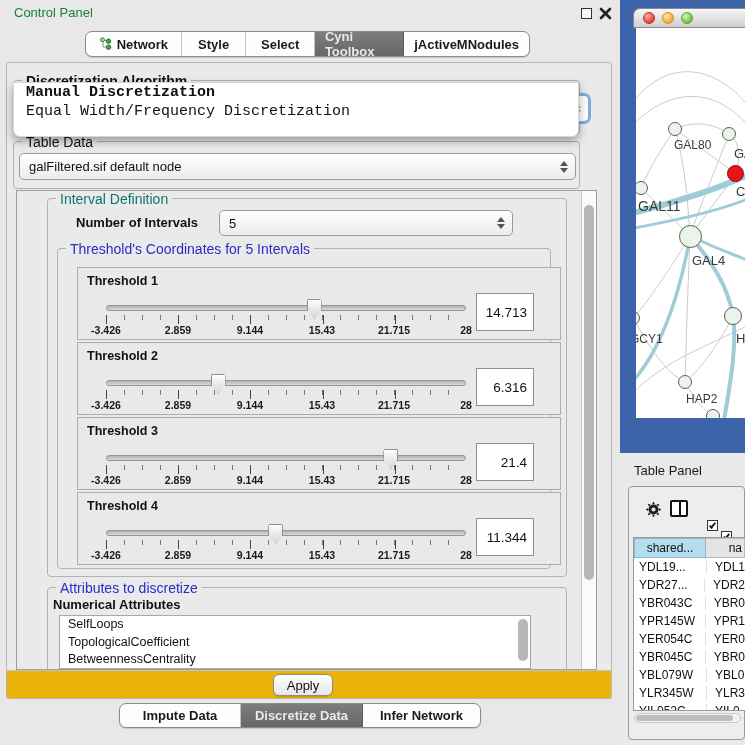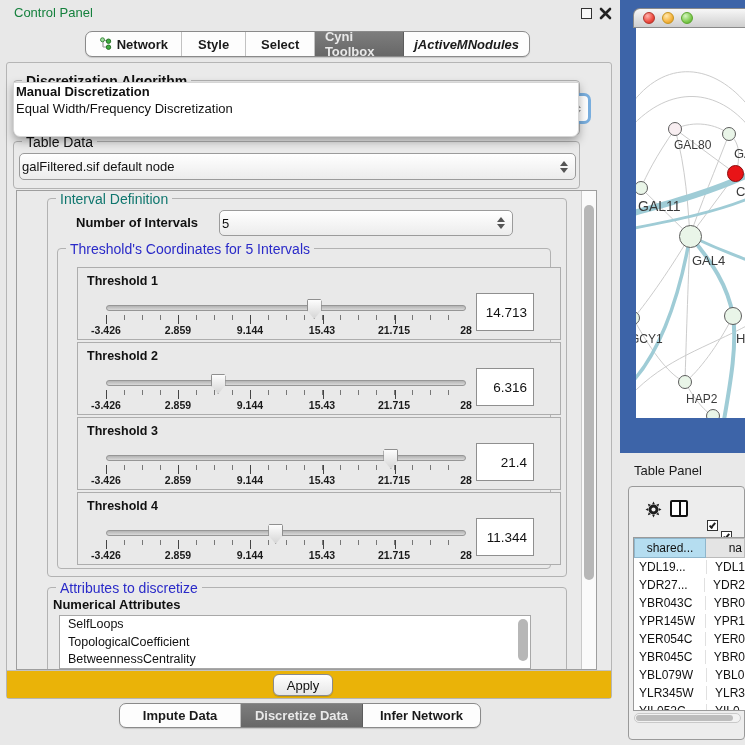--- a/index.html
+++ b/index.html
@@ -17,29 +17,29 @@
   .tabbar { border:1px solid #8a8a8a; border-radius:7px; background:#fdfdfd; display:flex; overflow:hidden; box-shadow:0 1px 1px rgba(0,0,0,.15); }
   .tabbar .tab { display:flex; align-items:center; justify-content:center; gap:5px; font-size:13px; font-weight:bold; color:#1a1a1a; border-right:1px solid #c2c2c2; cursor:default; padding:0 10px; }
   .tabbar .tab:last-child { border-right:none; }
   .tabbar .tab.sel { background:linear-gradient(#7d7d7d,#676767); color:#e9e9e9; border-right-color:#5c5c5c; }
 
   #outer-panel { left:6px; top:62px; width:606px; height:637px; border:1px solid #b5b5b5; border-radius:3px; background:#eaeaea; }
 
   .grp { border:1px solid #b2b2b2; border-radius:4px; position:absolute; }
   .grp-legend { position:absolute; top:-8px; left:8px; background:#eaeaea; padding:0 4px; font-size:14px; }
 
-  .mac-combo { border:1px solid #9b9b9b; border-radius:5px; background:linear-gradient(#ffffff,#ececec); font-size:13px; display:flex; align-items:center; padding-left:2px; position:absolute; box-shadow:0 1px 0 rgba(255,255,255,.8) inset; }
+  .mac-combo { border:1px solid #9b9b9b; border-radius:5px; background:linear-gradient(#ffffff,#ececec); font-size:13px; display:flex; align-items:center; padding-left:9px; position:absolute; box-shadow:0 1px 0 rgba(255,255,255,.8) inset; }
   .stepper { position:absolute; right:7px; top:50%; transform:translateY(-50%); width:9px; height:14px; }
   .stepper .up { position:absolute; left:1px; top:1px; width:0; height:0; border-left:4px solid transparent; border-right:4px solid transparent; border-bottom:5px solid #555; }
   .stepper .dn { position:absolute; left:1px; bottom:1px; width:0; height:0; border-left:4px solid transparent; border-right:4px solid transparent; border-top:5px solid #555; }
 
   
   #algo-popup { left:13px; top:82px; width:566px; height:55px; background:#fff; border:1px solid #d5d5d5; border-radius:0 0 7px 7px; box-shadow:0 4px 10px rgba(0,0,0,.35); z-index:50; }
   #algo-popup .hint { text-align:center; color:#aaadb0; font-size:13px; padding-top:4px; }
-  #algo-popup .opt { font-size:13px; padding:1px 0 1px 2px; }
+  #algo-popup .opt { font-size:15px; padding:1px 0 1px 12px;font-family:Liberation Mono, monospace; }
   #algo-popup .opt.b { font-weight:bold; }
 
   
   .th-row { position:absolute; left:60px; width:484px; height:73px; border:1px solid #adadad; background:#e9e9e9; }
   .th-label { position:absolute; left:9px; top:6px; font-size:12.5px; font-weight:bold; }
   .slider { position:absolute; left:28px; top:35px; width:360px; height:10px; }
   .track { position:absolute; left:0; top:2px; width:100%; height:6px; border-radius:3px; background:linear-gradient(#b3b3b3,#d9d9d9); border:1px solid #969696; }
   .thumb { position:absolute; top:-4px; width:15px; height:20px; background:linear-gradient(#fdfdfd,#d6d6d6); border:1px solid #8f8f8f; clip-path:polygon(8% 0,92% 0,100% 12%,100% 55%,50% 100%,0 55%,0 12%); }
   .ticks-minor { position:absolute; left:28px; top:47px; width:360px; height:5px; background:repeating-linear-gradient(90deg,#777 0 1px,transparent 1px 5%); }
   .ticks-major { position:absolute; left:28px; top:47px; width:361px; height:9px; background:repeating-linear-gradient(90deg,#444 0 1px,transparent 1px 20%); }
@@ -105,21 +105,21 @@
   </div>
   <div class="tab" style="width:69px;">
       <span>Style</span>
     </div>
   <div class="tab" style="width:73px;">
       <span>Select</span>
     </div>
   <div class="tab sel" style="width:96px;">
       <span>Cyni Toolbox</span>
     </div>
-  <div class="tab" style="flex:1;font-style:italic;">
+  <div class="tab" style="flex:1;">
       <span>jActiveMNodules</span>
     </div>
 </div>
 
 <div class="abs" id="outer-panel"></div>
 
 <div class="abs grp" style="left:13px; top:80px; width:567px; height:55px; background:#eaeaea;">
   <span class="grp-legend" style="font-weight:bold;">Discretization Algorithm</span>
 
   <div class="abs" style="left:551px; top:12px; width:26px; height:31px; border:3px solid #79aede; border-radius:7px; background:#fff;">

